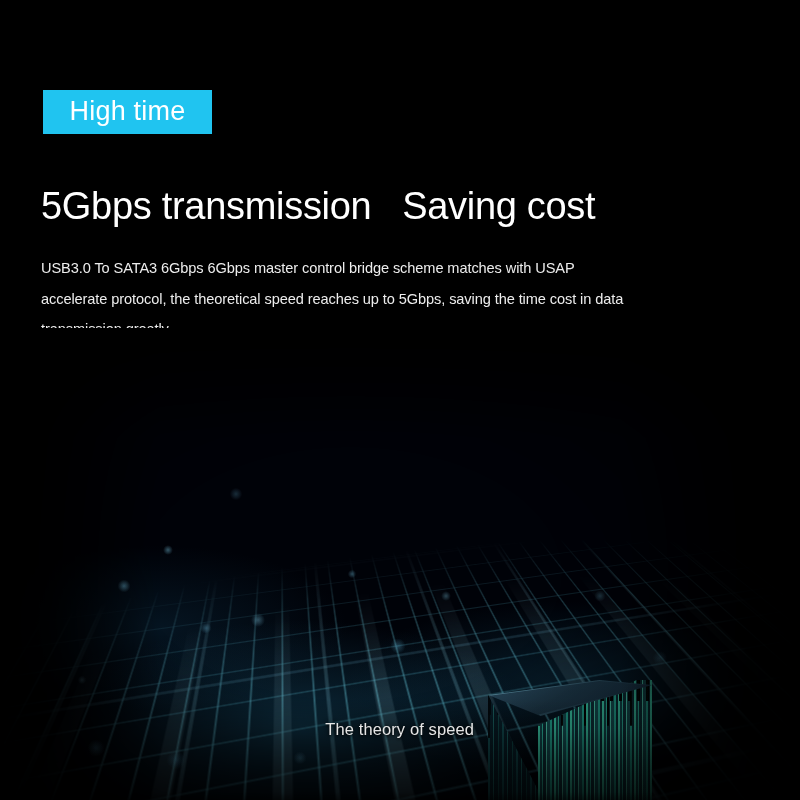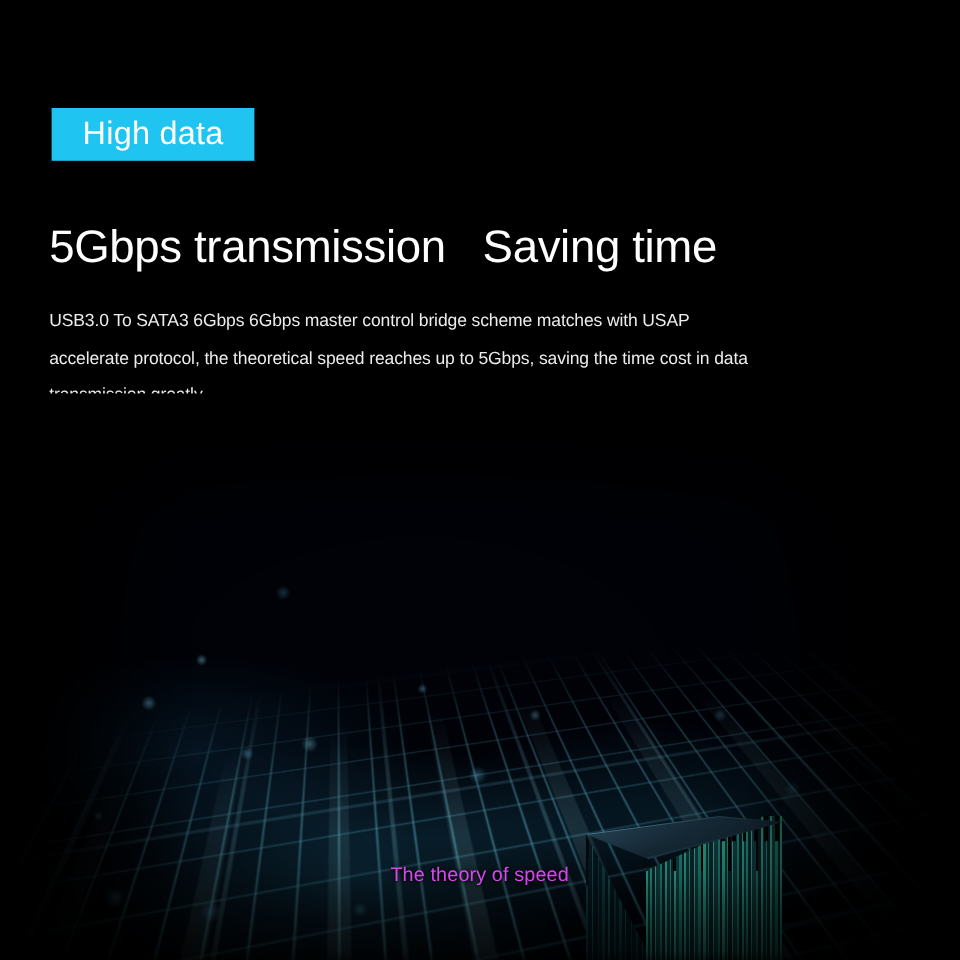--- a/index.html
+++ b/index.html
@@ -267,39 +267,39 @@
       rgba(0,0,0,0.30) 0%,
       rgba(0,0,0,0) 14%,
       rgba(0,0,0,0) 70%,
       rgba(0,0,0,0.25) 100%);
   }
   .face-dim { position: absolute; inset: 0; background: rgba(4,18,28,0.46); }
 
   
   .chart-label {
     position: absolute;
-    color: #d946ef;
+    color: #e5e5e5;
     font-size: 16.5px;
     letter-spacing: 0.1px;
     text-shadow: 0 0 7px rgba(0,0,0,0.95), 0 1px 3px rgba(0,0,0,0.9);
     white-space: nowrap;
   }
   #label-usb3 { left: 309px; top: 392px; text-align: right; width: 165px; }
   #label-usb3 .l2 { display: block; margin-top: 10px; }
 </style>
 </head>
 <body>
 
 <div id="page">
 
   <div class="badge">
-    <span class="badge-label">High data</span>
+    <span class="badge-label">High time</span>
   </div>
 
-  <h1 class="headline">5Gbps transmission   Saving time</h1>
+  <h1 class="headline">5Gbps transmission   Saving cost</h1>
 
   <p class="paragraph">USB3.0 To SATA3 6Gbps 6Gbps master control bridge scheme matches with USAP accelerate protocol, the theoretical speed reaches up to 5Gbps, saving the time cost in data transmission greatly.</p>
 
   <div id="visual">
 
     <div class="pcb"></div>
     <div class="traces"></div>
     <div class="pads"></div>
     <div class="bokeh"></div>
 

